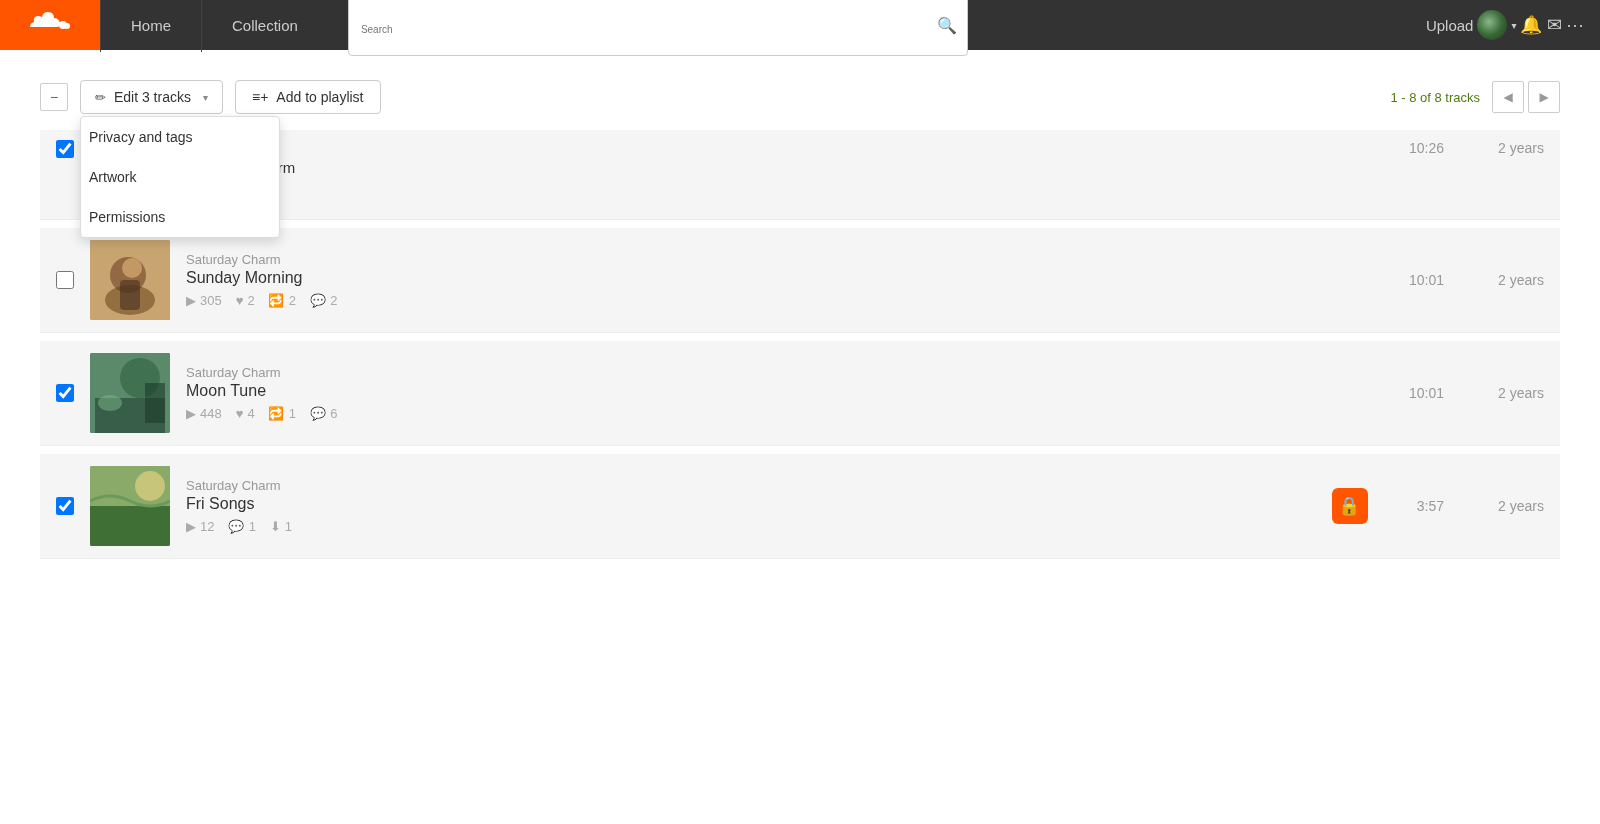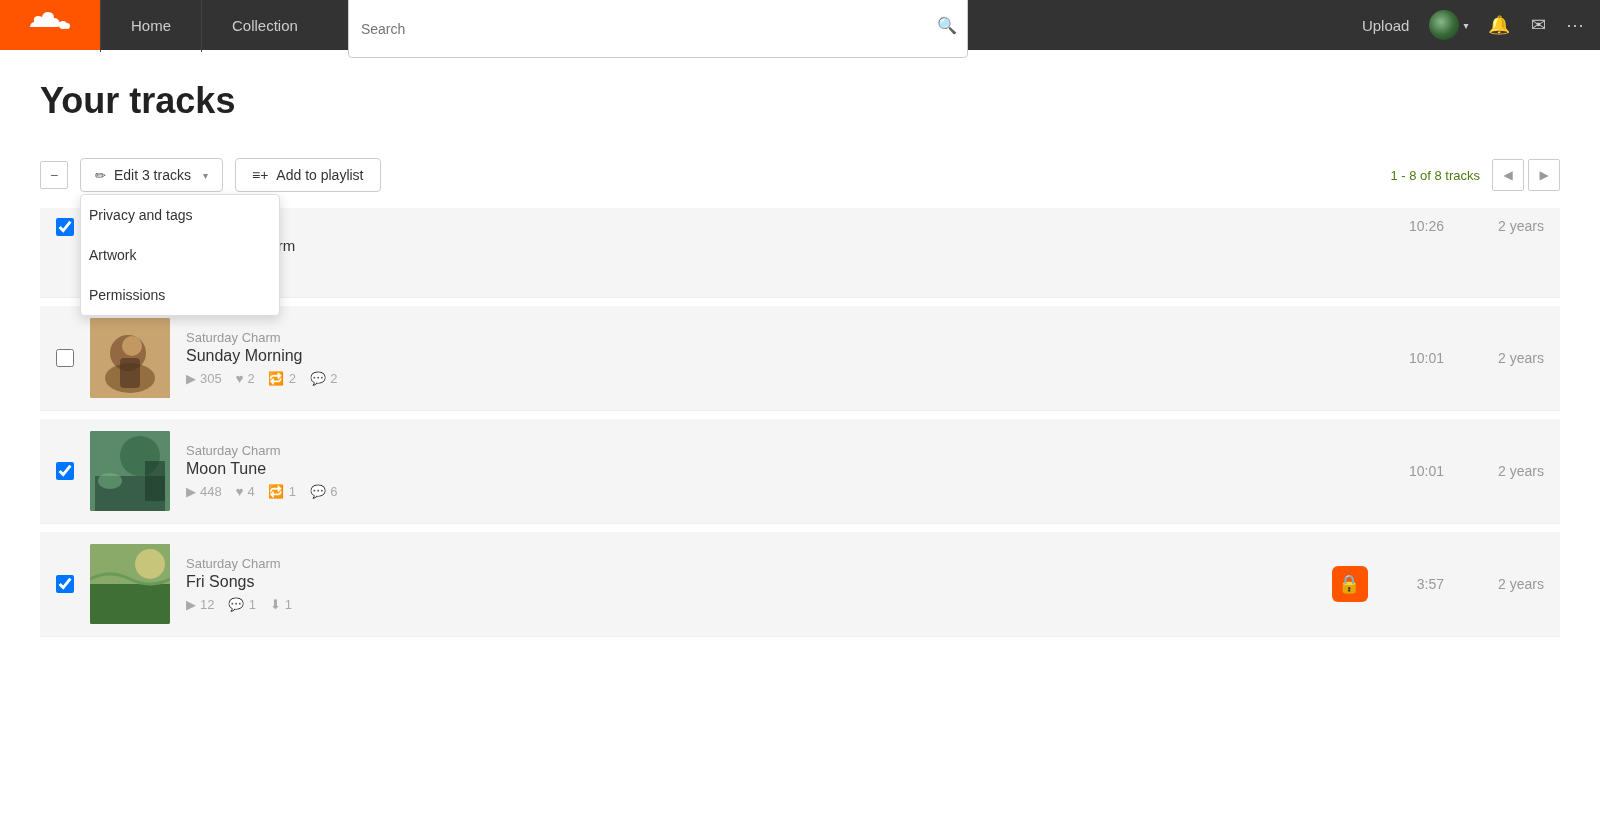--- a/index.html
+++ b/index.html
@@ -52,36 +52,36 @@
       background: #fff;
       border-radius: 4px;
       border: 1px solid #ccc;
       overflow: hidden;
     }
     .search-input {
       flex: 1;
       border: none;
       outline: none;
       padding: 20px 12px;
-      font-size: 14px;
+      font-size: 10px;
       background: transparent;
       margin-top: 8px;
     }
     .search-btn {
       background: none;
       border: none;
       padding: 6px 10px;
       cursor: pointer;
       color: #999;
       font-size: 16px;
     }
     .header-right {
       display: flex;
       align-items: center;
-      gap: 20px;
+      gap: 4px;
       padding: 0 16px;
     }
     .upload-btn {
       color: #ccc;
       font-size: 15px;
       cursor: pointer;
     }
     .avatar-wrap {
       display: flex;
       align-items: center;
@@ -336,21 +336,20 @@
       </div>
       <span class="chevron-down">▾</span>
     </div>
     <span class="bell-icon">🔔</span>
     <span class="mail-icon">✉</span>
     <span class="more-icon">···</span>
   </div>
 </header>
 
 <main class="main-content">
-  <h1 class="page-title">Your tracks</h1>
 
   <div class="toolbar">
     <button class="collapse-btn">−</button>
 
     <div style="position:relative;">
       <button class="edit-btn">
         <span class="edit-pencil">✏</span>
         <span>Edit 3 tracks</span>
         <span class="edit-chevron">▾</span>
       </button>

